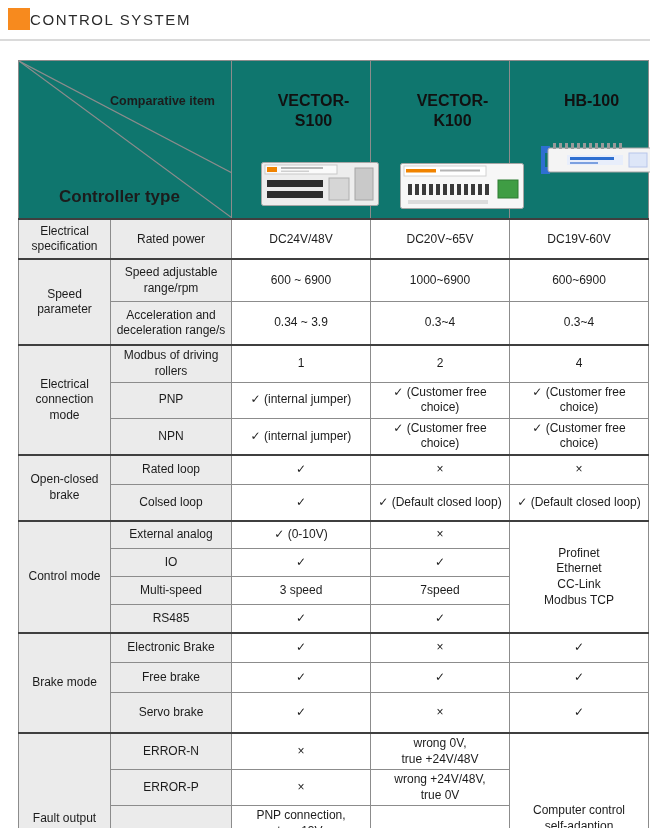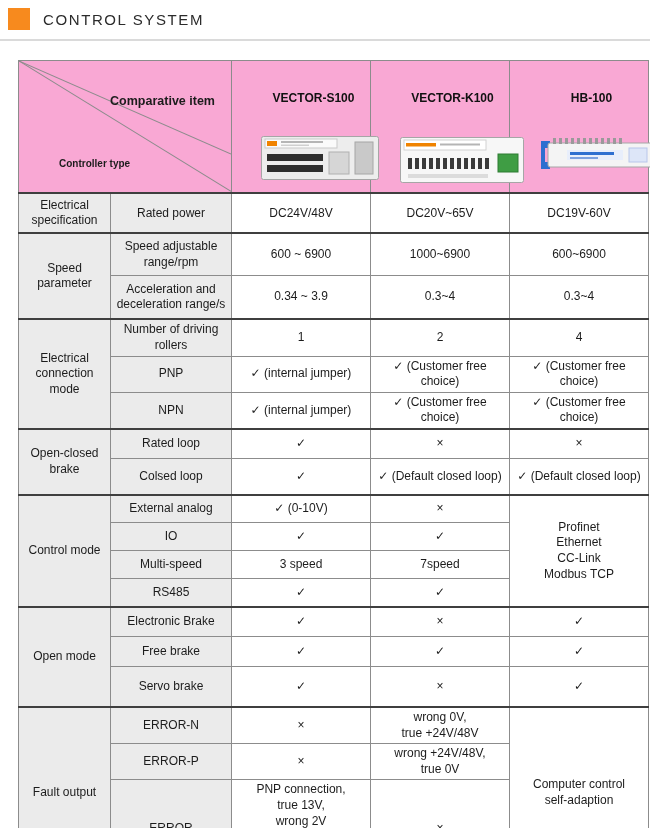--- a/index.html
+++ b/index.html
@@ -6,21 +6,21 @@
   html, body { background: #ffffff; }
   body {
     width: 650px; height: 828px;
     font-family: "Liberation Sans", "DejaVu Sans", sans-serif;
     color: #1c1c1c;
   }
   .page { position: relative; width: 650px; height: 828px; overflow: hidden; background: #fff; }
 
   
   .title-bar {
-    display: flex; align-items: center; gap: 13px;
+    display: flex; align-items: center; 
     padding: 8px 0 9px 8px;
     border-bottom: 2px solid #dadada;
   }
   .title-square { width: 22px; height: 22px; background: #f78a1e; flex: 0 0 auto; }
   .title-text { font-size: 15px; letter-spacing: 1.6px; color: #2b2b2b; }
 
   
   table.compare {
     border-collapse: collapse;
     table-layout: fixed;
@@ -35,37 +35,37 @@
     font-weight: normal;
     text-align: center;
     vertical-align: middle;
     padding: 2px 4px;
     line-height: 1.3;
     white-space: pre-line;
     color: #1c1c1c;
   }
   .lbl { background: #ebebeb; }
   tr.gstart > th, tr.gstart > td { border-top: 2px solid #3f3f3f; }
-  tr.head-row > td { border-bottom: 2px solid #3f3f3f; background: #f9a8d4; padding-left: 29px; }
+  tr.head-row > td { border-bottom: 2px solid #3f3f3f; background: #0f766e; padding-left: 29px; }
 
   
   td.corner { position: relative; padding: 0; }
   td.corner svg.diag { position: absolute; left: 0; top: 0; width: 100%; height: 100%; }
   .corner-top {
     position: absolute; top: 32px; right: 16px;
     font-weight: bold; font-size: 12.5px;
   }
   .corner-bottom {
-    position: absolute; bottom: 22px; left: 40px;
-    font-weight: bold; font-size: 10px; text-align: right;
+    position: absolute; bottom: 10px; left: 40px;
+    font-weight: bold; font-size: 17px; text-align: right;
   }
 
   
   td.prod { vertical-align: top; padding-top: 14px; }
-  .prod-name { font-weight: bold; font-size: 12px; color: #111; }
+  .prod-name { font-weight: bold; font-size: 16px; color: #111; }
   .prod-img { margin-top: 12px; }
 </style>
 </head>
 <body>
 
 <div class="page">
 
   <div class="title-bar">
     <span class="title-square"></span>
     <span class="title-text">CONTROL SYSTEM</span>
@@ -178,21 +178,21 @@
       <td class="lbl">Acceleration and deceleration range/s</td>
       <td>0.34 ~ 3.9</td>
       <td>0.3~4</td>
       <td>0.3~4</td>
     </tr>
 
     <tr class="gstart" style="height:30px">
       <th class="lbl" rowspan="3">Electrical
 connection
 mode</th>
-      <td class="lbl">Number of driving rollers</td>
+      <td class="lbl">Modbus of driving rollers</td>
       <td>1</td>
       <td>2</td>
       <td>4</td>
     </tr>
     <tr style="height:32px">
       <td class="lbl">PNP</td>
       <td>✓ (internal jumper)</td>
       <td>✓ (Customer free choice)</td>
       <td>✓ (Customer free choice)</td>
     </tr>
@@ -238,21 +238,21 @@
       <td>3 speed</td>
       <td>7speed</td>
     </tr>
     <tr style="height:28px">
       <td class="lbl">RS485</td>
       <td>✓</td>
       <td>✓</td>
     </tr>
 
     <tr class="gstart" style="height:30px">
-      <th class="lbl" rowspan="3">Open mode</th>
+      <th class="lbl" rowspan="3">Brake mode</th>
       <td class="lbl">Electronic Brake</td>
       <td>✓</td>
       <td>×</td>
       <td>✓</td>
     </tr>
     <tr style="height:30px">
       <td class="lbl">Free brake</td>
       <td>✓</td>
       <td>✓</td>
       <td>✓</td>

